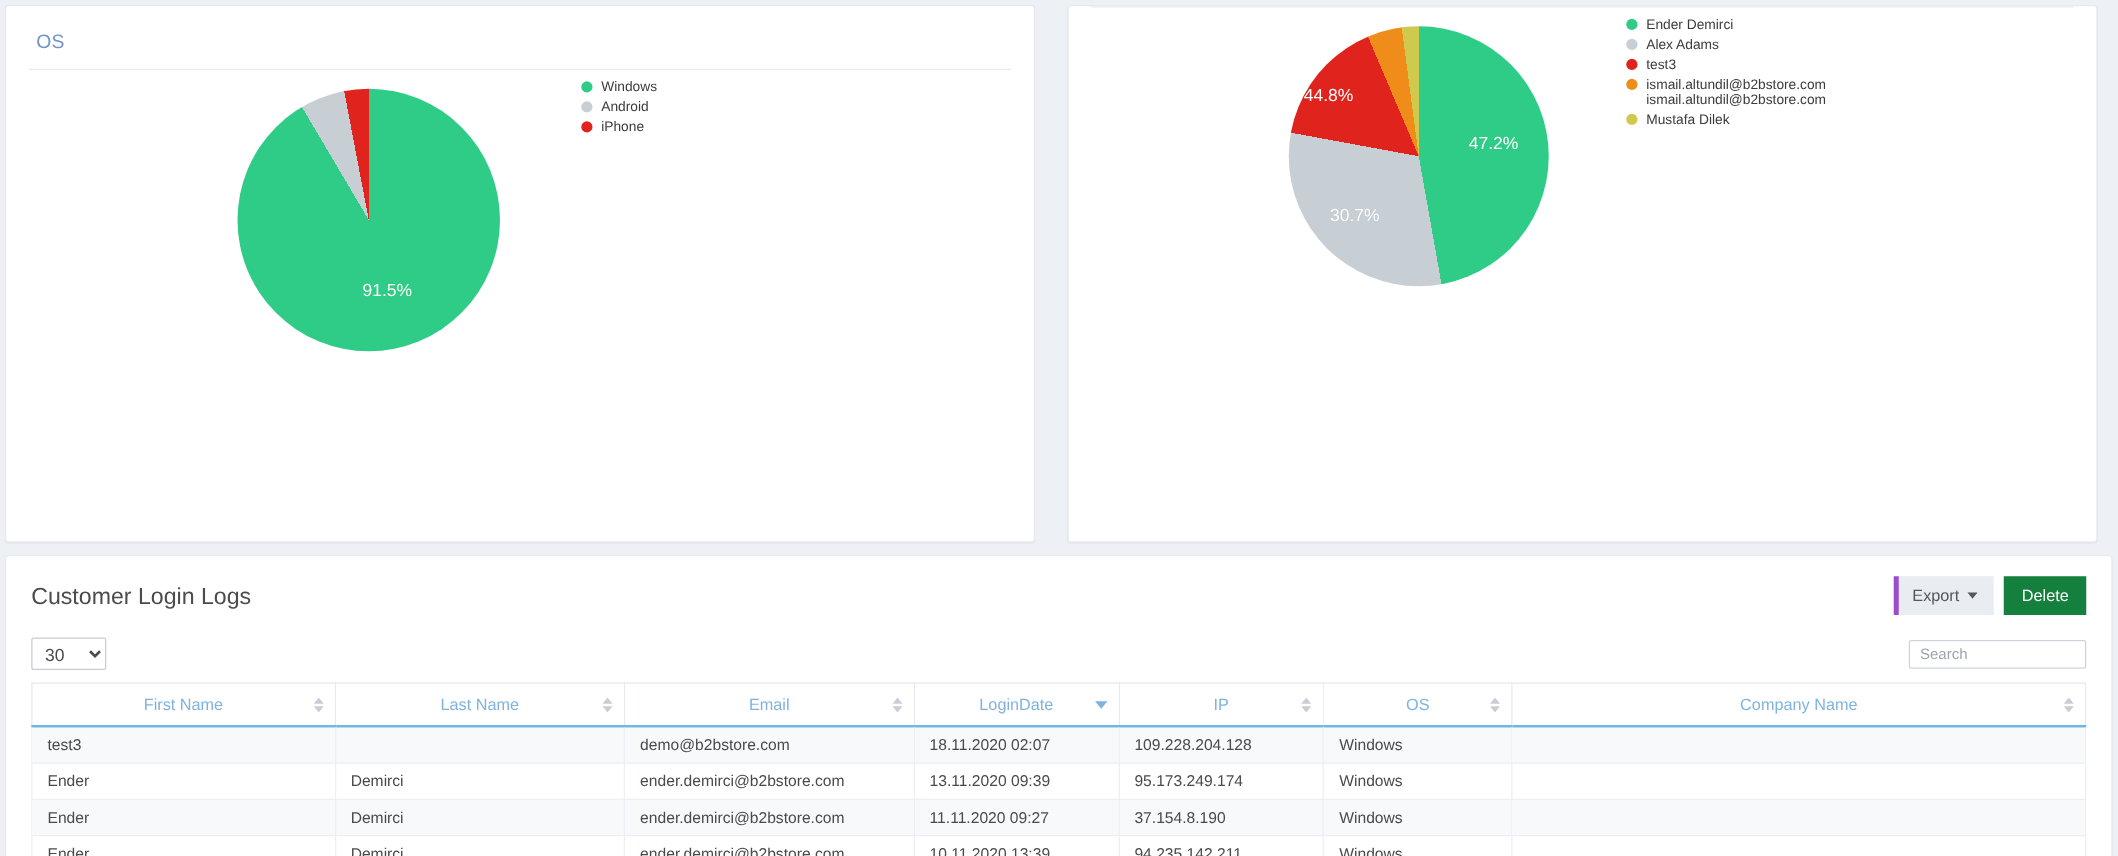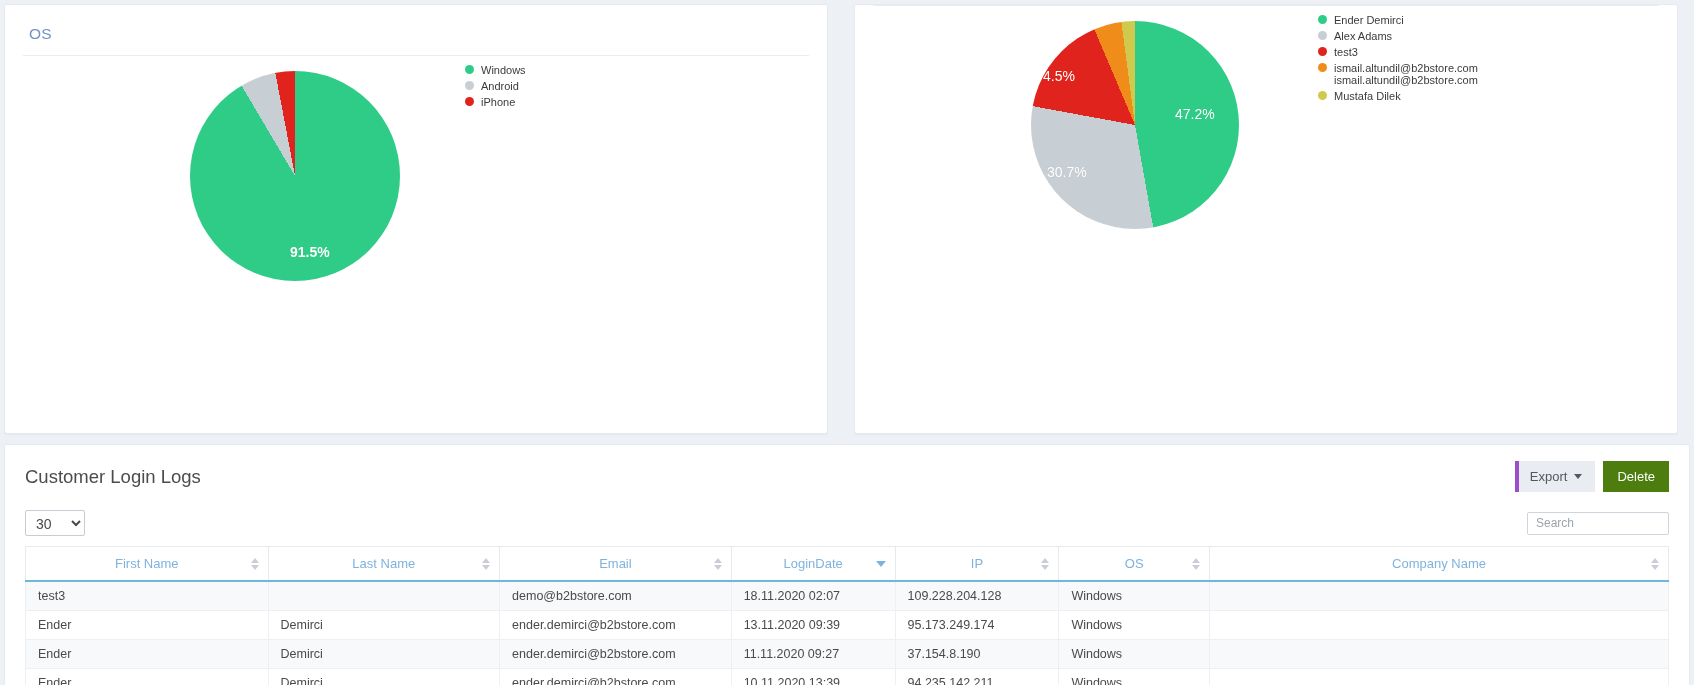--- a/index.html
+++ b/index.html
@@ -118,21 +118,21 @@
     font-family: "Liberation Sans", sans-serif;
   }
   .caret {
     width: 0; height: 0;
     border-left: 4px solid transparent;
     border-right: 4px solid transparent;
     border-top: 5px solid #53585f;
     display: inline-block;
   }
   .delete-btn {
-    background: #4d7c0f;
+    background: #15803d;
     color: #ffffff;
     border: none;
     padding: 7px 14px;
     font-size: 13px;
     height: 31px;
     margin-left: 8px;
     cursor: pointer;
     font-family: "Liberation Sans", sans-serif;
   }
 
@@ -227,21 +227,21 @@
 
 <div class="page">
 
   <div class="charts-row">
 
     <div class="card card-os">
       <div class="card-title">OS</div>
       <div class="card-rule"></div>
       <div class="chart-body">
         <div class="pie" id="pie-os" style="left: 185px; top: 15px; width: 210px; height: 210px; background: conic-gradient(rgb(46, 204, 135) 0deg, rgb(46, 204, 135) 329.4deg, rgb(199, 206, 212) 329.4deg, rgb(199, 206, 212) 349.2deg, rgb(224, 35, 28) 349.2deg, rgb(224, 35, 28) 360deg);"></div>
-        <div class="pie-label" id="pie-os-label-0" style="left:285px; top:188px;font-weight:bold;">91.5%</div>
+        <div class="pie-label" id="pie-os-label-0" style="left:285px; top:168px;">91.5%</div>
         <div class="legend" id="legend-os" style="left:460px; top:8px;">
             <div class="legend-item">
               <span class="legend-dot" style="background: rgb(46, 204, 135);"></span>
               <span class="legend-text">Windows</span>
             </div>
             <div class="legend-item">
               <span class="legend-dot" style="background: rgb(199, 206, 212);"></span>
               <span class="legend-text">Android</span>
             </div>
             <div class="legend-item">
@@ -250,23 +250,23 @@
             </div>
           </div>
       </div>
     </div>
 
     <div class="card card-top5">
       <div class="card-rule"></div>
       <div class="chart-body">
         <div class="pie" id="pie-top5" style="left: 176px; top: 15px; width: 208px; height: 208px; background: conic-gradient(rgb(46, 204, 135) 0deg, rgb(46, 204, 135) 169.92deg, rgb(199, 206, 212) 169.92deg, rgb(199, 206, 212) 280.44deg, rgb(224, 35, 28) 280.44deg, rgb(224, 35, 28) 336.96deg, rgb(240, 140, 26) 336.96deg, rgb(240, 140, 26) 352.44deg, rgb(207, 201, 78) 352.44deg, rgb(207, 201, 78) 360deg);"></div>
         <div class="pie-label" id="pie-top5-label-0" style="left:320px; top:100px;">47.2%</div>
-        <div class="pie-label" id="pie-top5-label-1" style="left:192px; top:158px;">30.7%</div>
-        <div class="pie-label" id="pie-top5-label-2" style="left:188px; top:62px;">4.5%</div>
-        <div class="legend" id="legend-top5" style="left:463px; top:8px;">
+        <div class="pie-label" id="pie-top5-label-1" style="left:209px; top:158px;">30.7%</div>
+        <div class="pie-label" id="pie-top5-label-2" style="left:188px; top:62px;">44.8%</div>
+        <div class="legend" id="legend-top5" style="left:446px; top:8px;">
             <div class="legend-item">
               <span class="legend-dot" style="background: rgb(46, 204, 135);"></span>
               <span class="legend-text">Ender Demirci</span>
             </div>
             <div class="legend-item">
               <span class="legend-dot" style="background: rgb(199, 206, 212);"></span>
               <span class="legend-text">Alex Adams</span>
             </div>
             <div class="legend-item">
               <span class="legend-dot" style="background: rgb(224, 35, 28);"></span>

